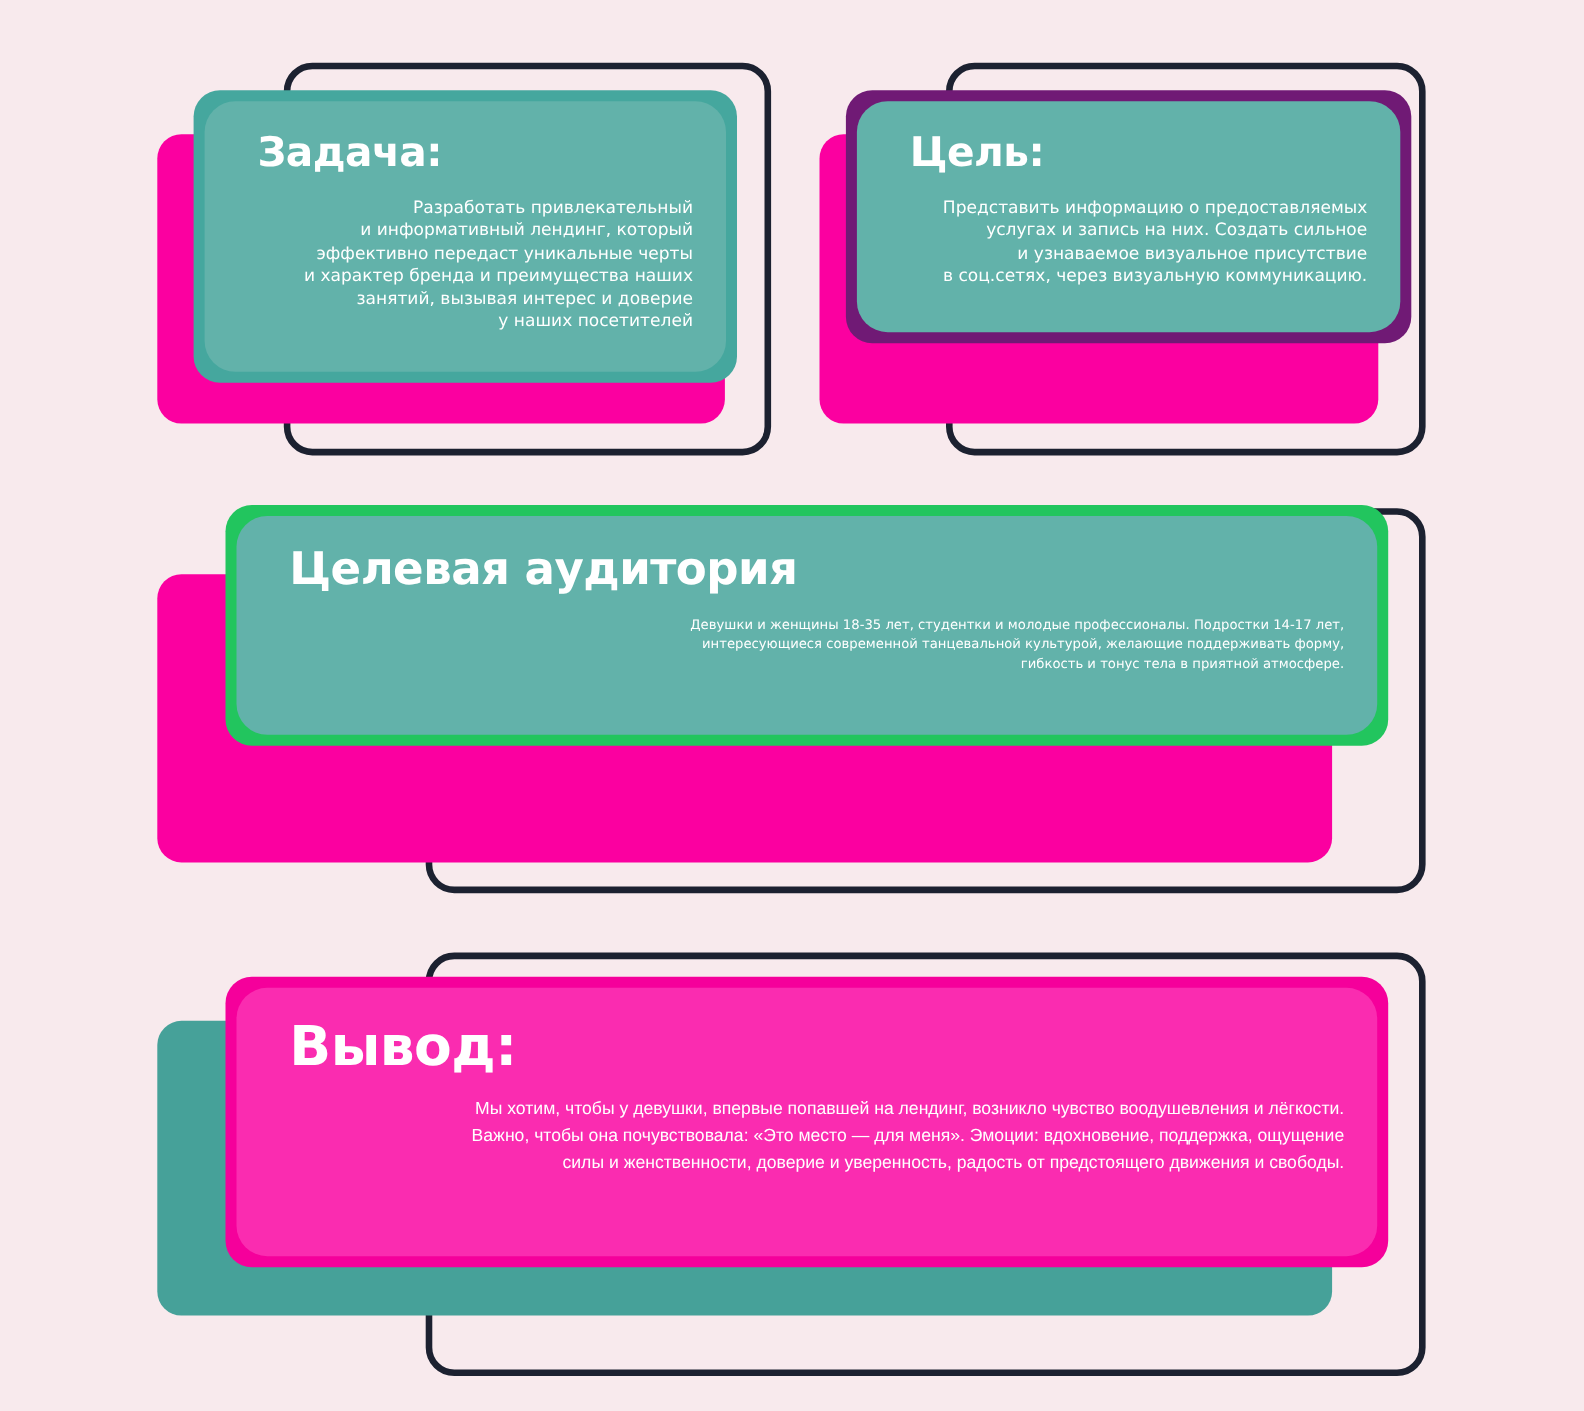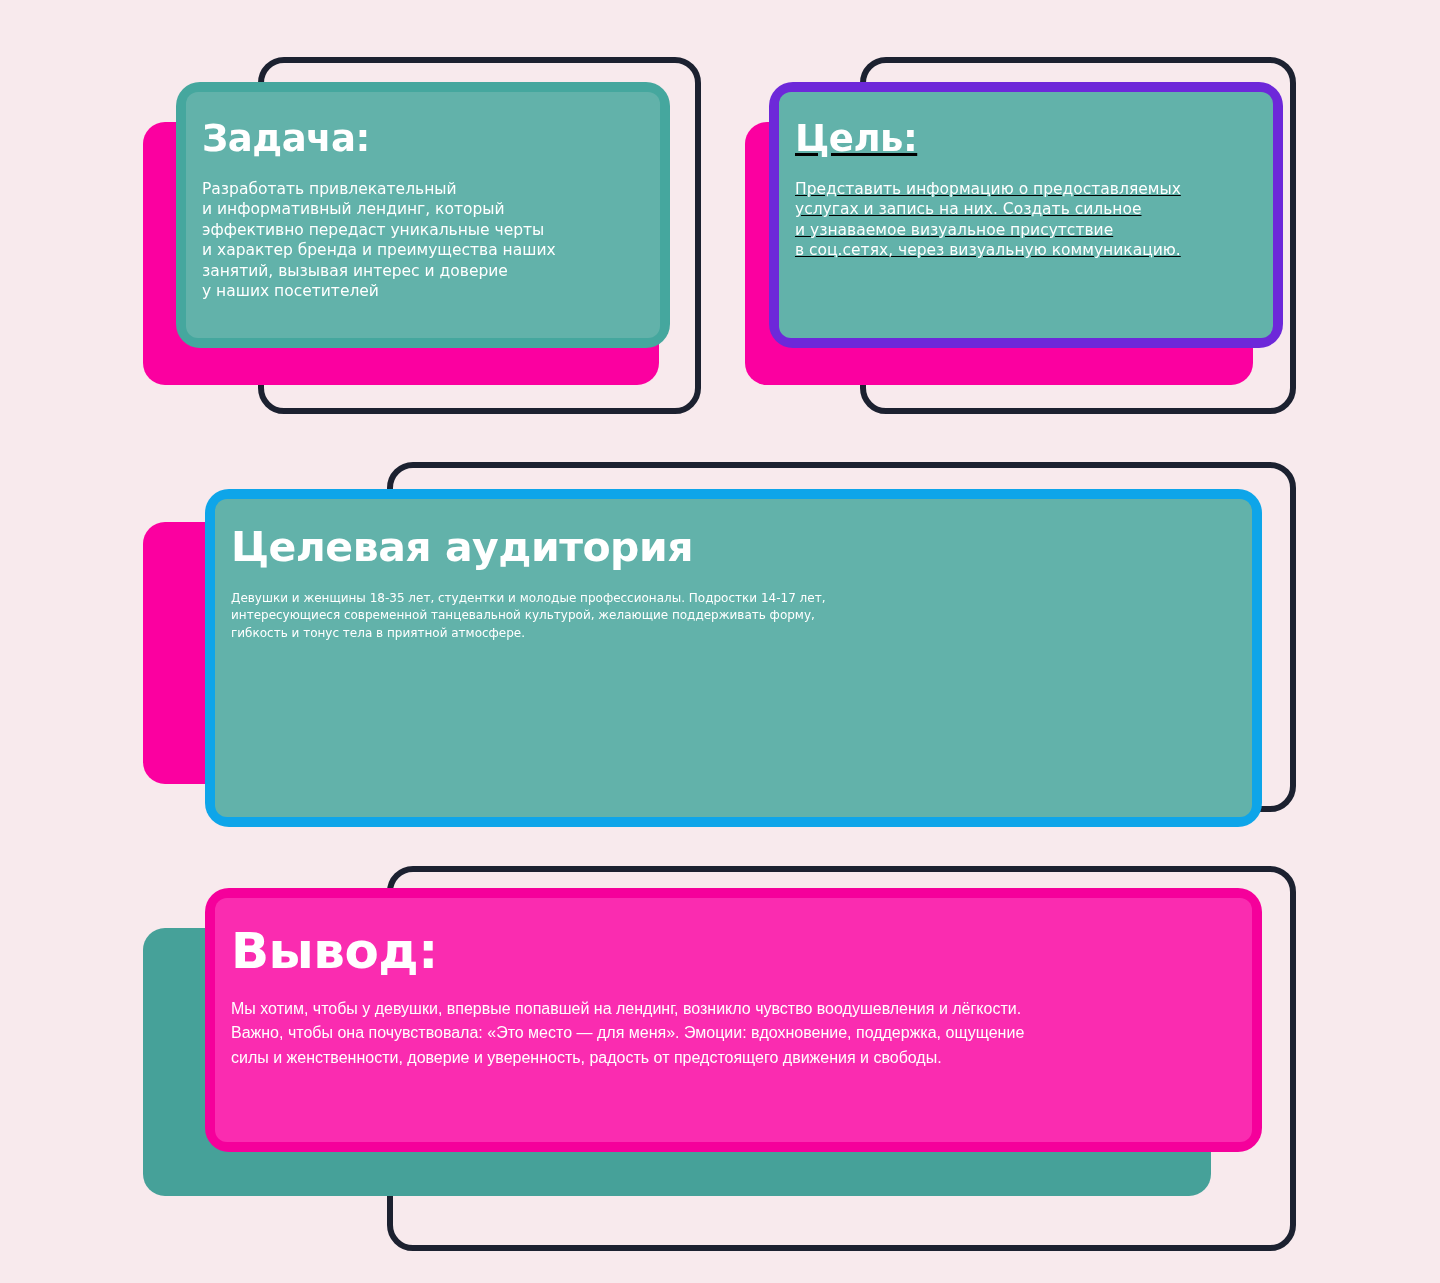--- a/index.html
+++ b/index.html
@@ -44,27 +44,27 @@
   
   .card {
     position: absolute;
     border-radius: 24px;
     padding: 10px;
     overflow: hidden;
   }
   .card-inner {
     width: 100%;
     height: 100%;
-    border-radius: 12px;
-    padding: 28px 30px 24px 16px;
+    border-radius: 28px;
+    padding: 28px 30px 24px 48px;
   }
 
   #card-1 { left: 176px; top: 82px;  width: 494px; height: 266px; background: #45a79e; }
-  #card-2 { left: 769px; top: 82px;  width: 514px; height: 266px; background: #6d28d9; text-decoration: underline; }
-  #card-3 { left: 205px; top: 489px; width: 1057px; height: 338px; background: #0ea5e9; }
+  #card-2 { left: 769px; top: 82px;  width: 514px; height: 230px; background: #701a75; }
+  #card-3 { left: 205px; top: 459px; width: 1057px; height: 219px; background: #22c55e; }
   #card-4 { left: 205px; top: 888px; width: 1057px; height: 264px; background: #f5009b; }
 
   #card-1 .card-inner,
   #card-2 .card-inner,
   #card-3 .card-inner { background: #62b2aa; }
   #card-4 .card-inner { background: #fa2cb0; }
 
   
   .card-title {
     color: #ffffff;
@@ -78,20 +78,21 @@
   #card-3 .card-title { font-size: 41px; margin-bottom: 22px; }
   #card-4 .card-title { font-size: 50px; margin-bottom: 21px; }
 
   .card-body {
     color: #ffffff;
     font-family: "DejaVu Sans", sans-serif;
     font-size: 15.5px;
     line-height: 1.32;
     font-weight: 400;
     white-space: pre-line;
+    text-align: right;
   }
   #card-3 .card-body { font-size: 12px; line-height: 1.44; }
   #card-4 .card-body {
     font-family: "Liberation Sans", sans-serif;
     font-size: 16px;
     line-height: 1.52;
   }
 </style>
 </head>
 <body>

